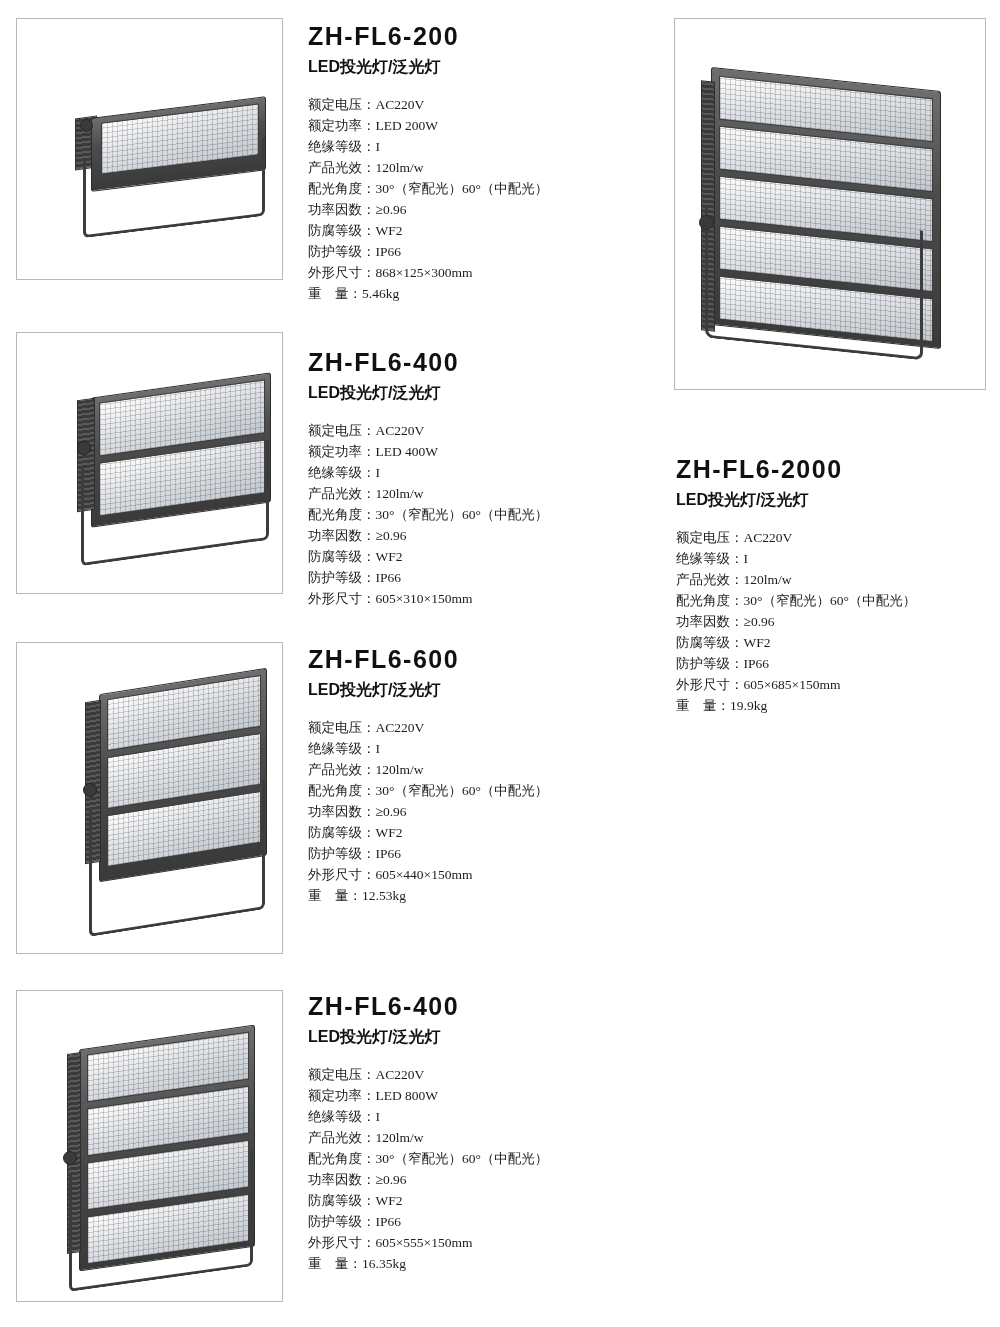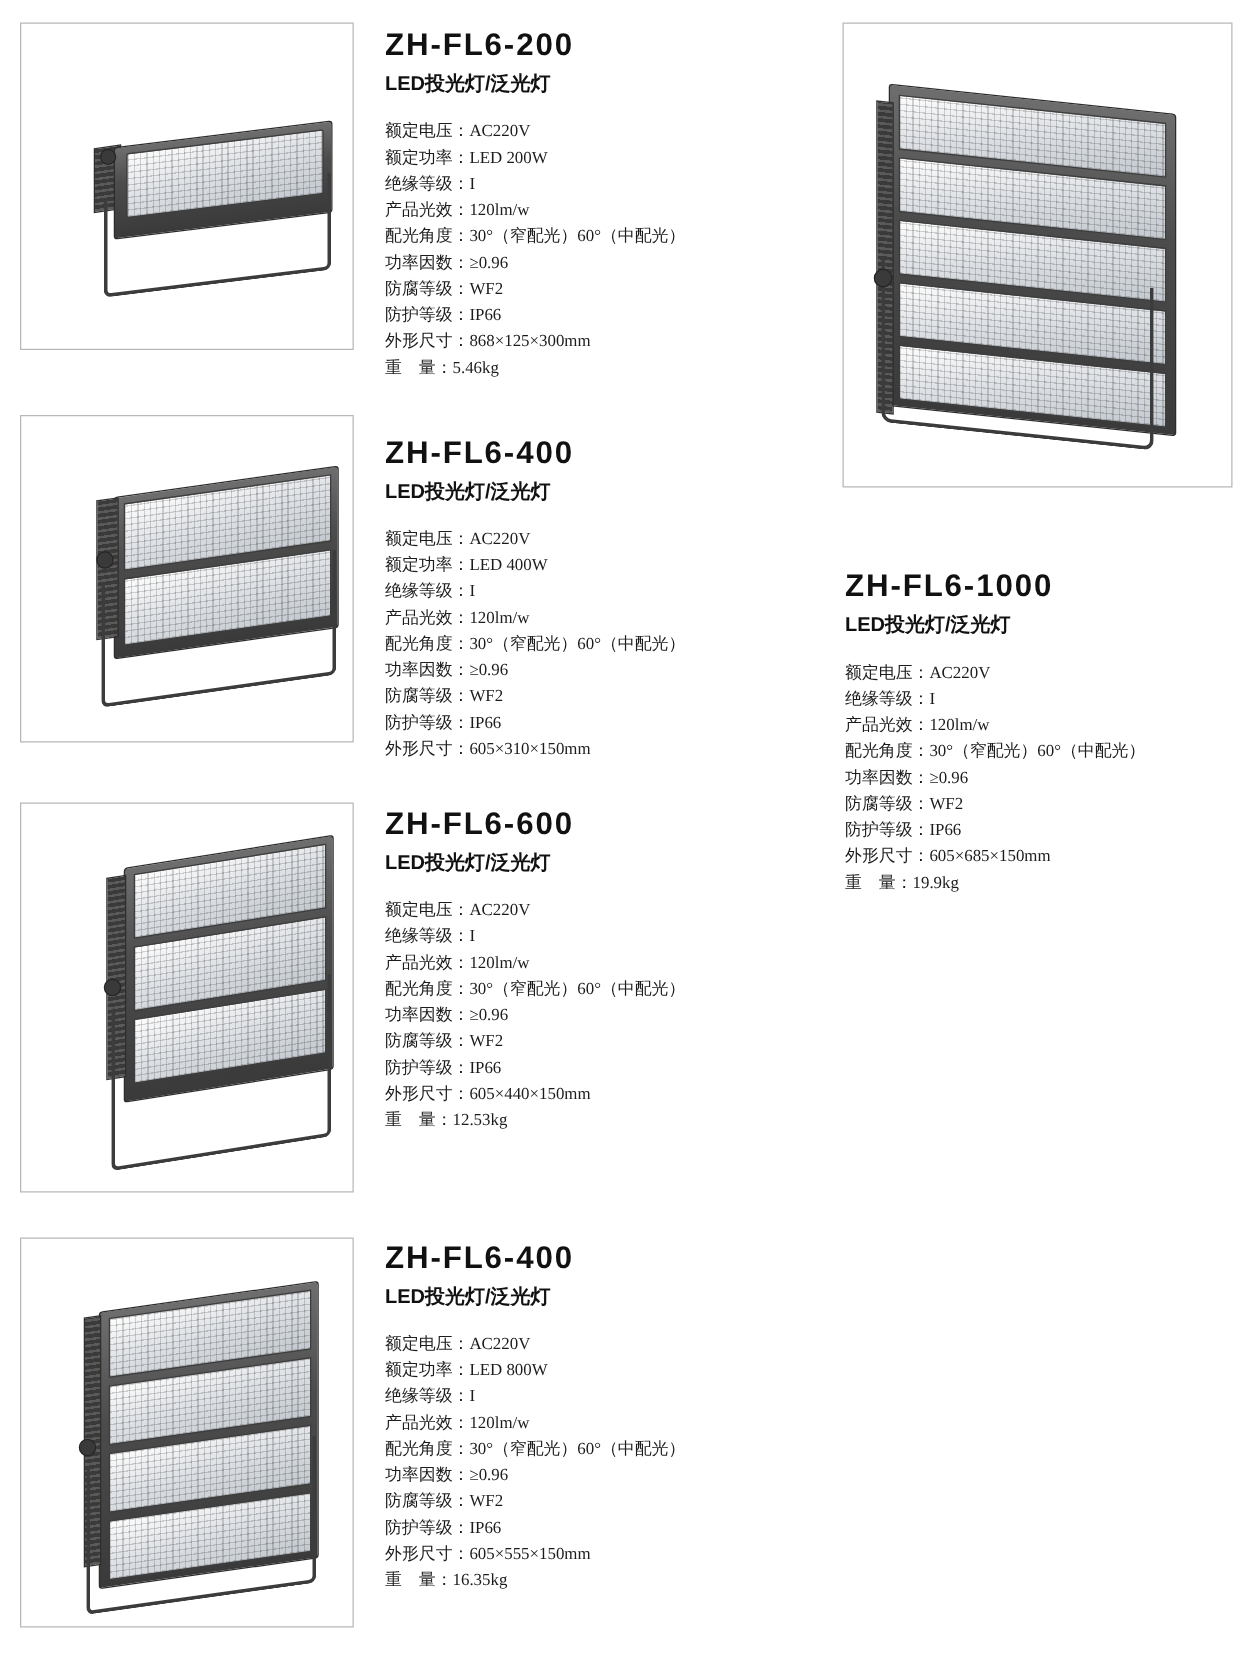--- a/index.html
+++ b/index.html
@@ -170,21 +170,21 @@
       <li><span class="spec-label">产品光效：</span><span class="spec-val">120lm/w</span></li>
       <li><span class="spec-label">配光角度：</span><span class="spec-val">30°（窄配光）60°（中配光）</span></li>
       <li><span class="spec-label">功率因数：</span><span class="spec-val">≥0.96</span></li>
       <li><span class="spec-label">防腐等级：</span><span class="spec-val">WF2</span></li>
       <li><span class="spec-label">防护等级：</span><span class="spec-val">IP66</span></li>
       <li><span class="spec-label">外形尺寸：</span><span class="spec-val">605×310×150mm</span></li>
     </ul>
   </div>
 
   <div class="specs" style="left:676px; top:455px; width:320px;">
-    <div class="model">ZH-FL6-1000</div>
+    <div class="model">ZH-FL6-2000</div>
     <div class="subtitle">LED投光灯/泛光灯</div>
     <ul class="spec-list">
       <li><span class="spec-label">额定电压：</span><span class="spec-val">AC220V</span></li>
       <li><span class="spec-label">绝缘等级：</span><span class="spec-val">I</span></li>
       <li><span class="spec-label">产品光效：</span><span class="spec-val">120lm/w</span></li>
       <li><span class="spec-label">配光角度：</span><span class="spec-val">30°（窄配光）60°（中配光）</span></li>
       <li><span class="spec-label">功率因数：</span><span class="spec-val">≥0.96</span></li>
       <li><span class="spec-label">防腐等级：</span><span class="spec-val">WF2</span></li>
       <li><span class="spec-label">防护等级：</span><span class="spec-val">IP66</span></li>
       <li><span class="spec-label">外形尺寸：</span><span class="spec-val">605×685×150mm</span></li>

